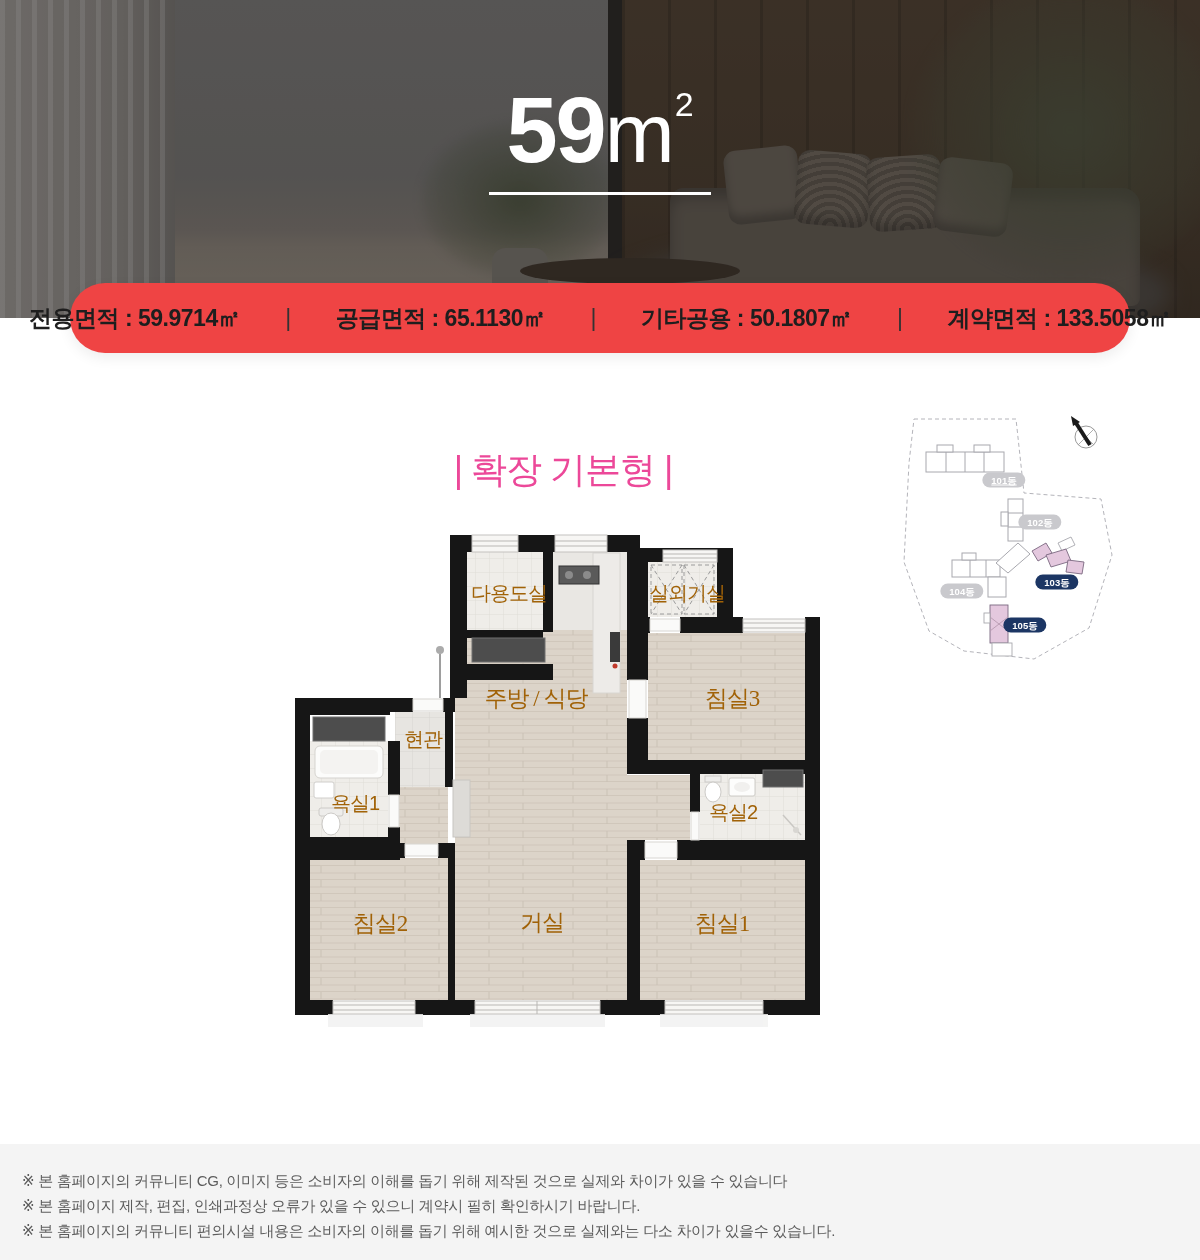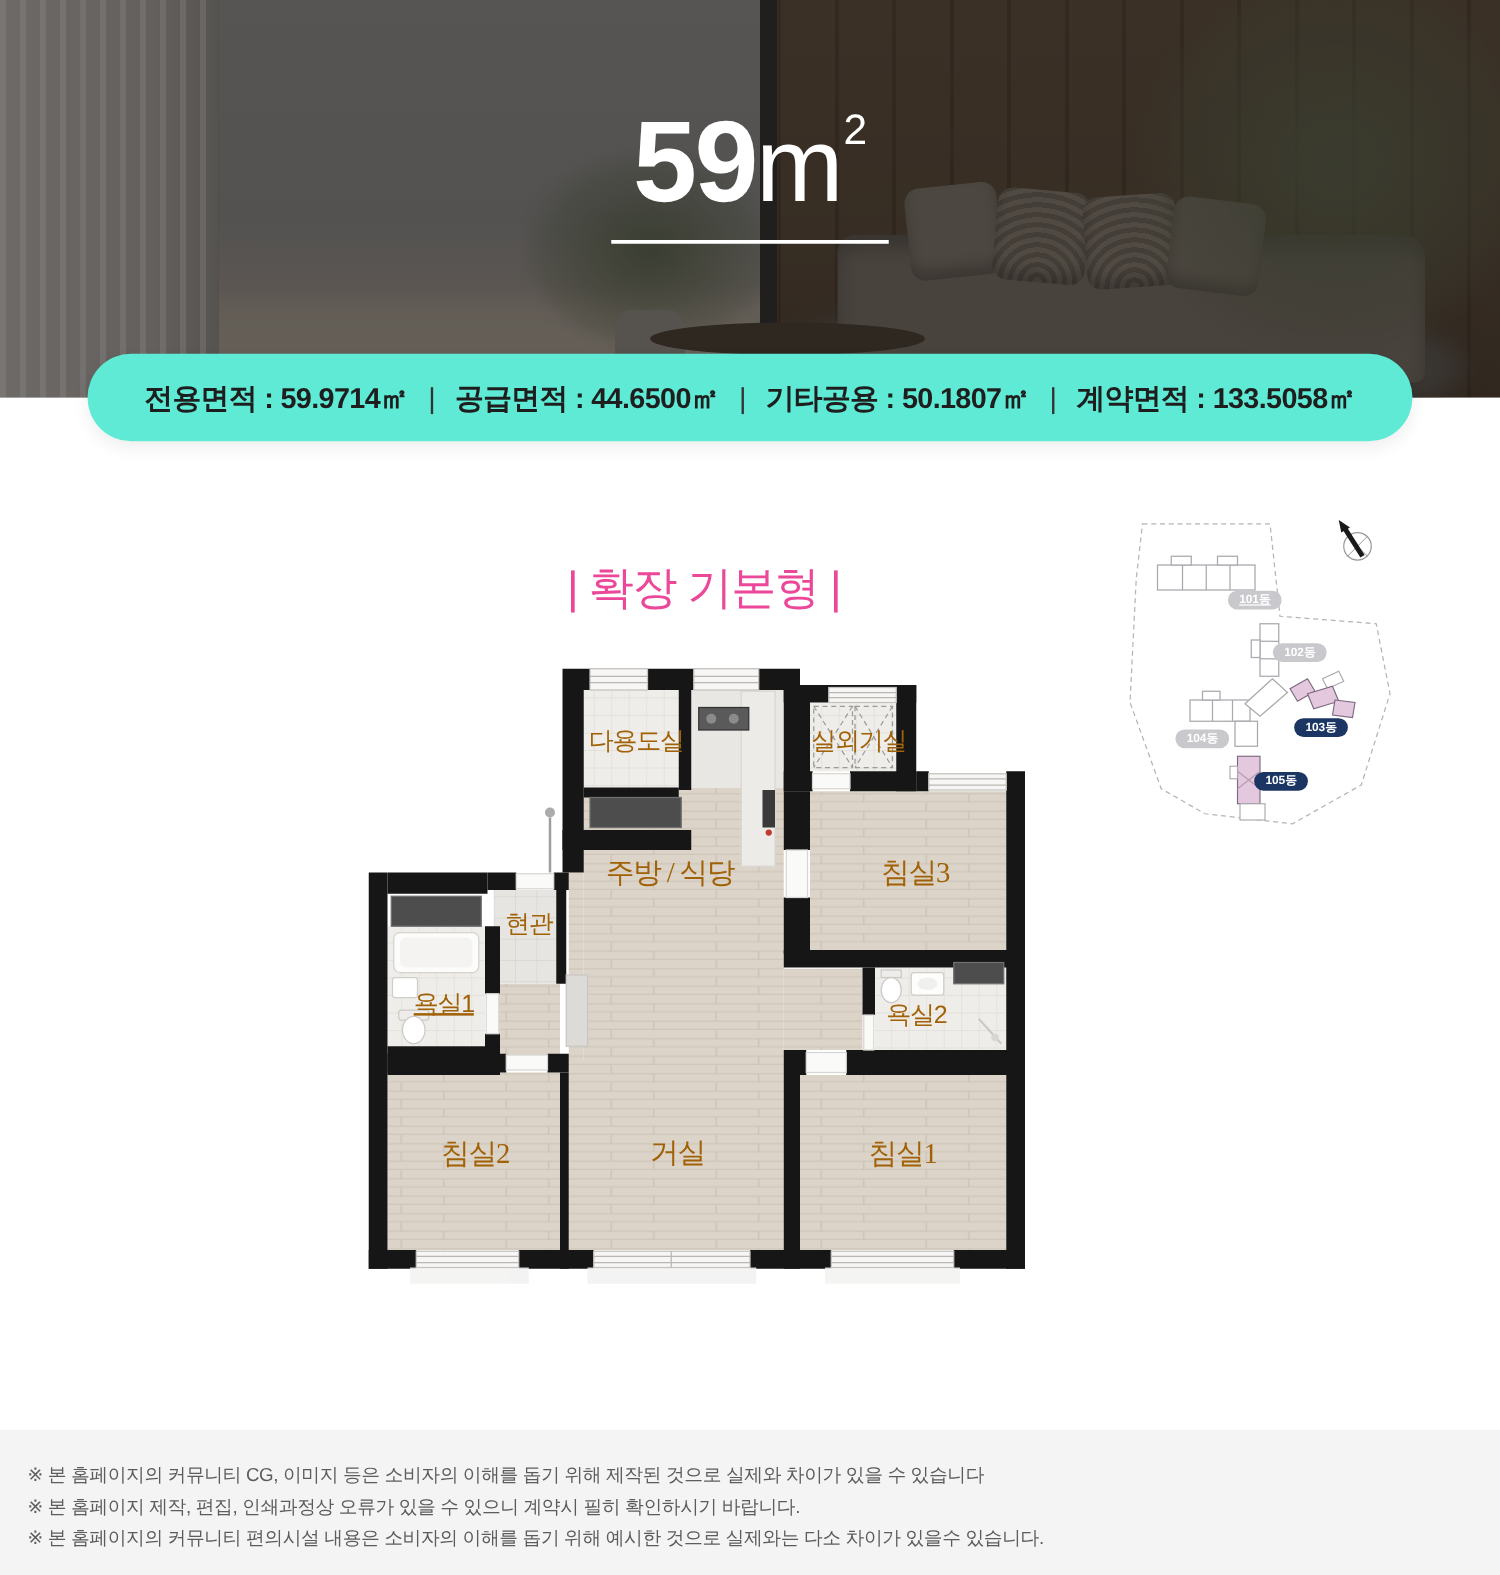--- a/index.html
+++ b/index.html
@@ -42,23 +42,23 @@
   .hero-area { line-height:1; white-space:nowrap; }
   .hero-area .num { font-size:92px; font-weight:700; letter-spacing:-2px; }
   .hero-area .unit { font-size:84px; font-weight:300; letter-spacing:-2px; }
   .hero-area .sup { font-size:34px; font-weight:300; vertical-align:46px; margin-left:2px; }
   .hero-line { width:222px; height:3px; background:#ffffff; margin:16px auto 12px auto; }
   .hero-units { font-size:30px; }
   .hero-units .n { font-weight:700; }
   .hero-units .s { font-weight:300; margin-left:2px; }
   
   .area-pill { position:absolute; left:70px; top:283px; width:1060px; height:70px;
-    background:#5eead4; border-radius:36px; box-shadow:0 5px 14px rgba(0,0,0,.07);
+    background:#ef4444; border-radius:36px; box-shadow:0 5px 14px rgba(0,0,0,.07);
     display:flex; align-items:center; justify-content:center; white-space:nowrap;
-    font-size:23px; font-weight:700; color:#1e1e1e; letter-spacing:-0.5px; }
+    font-size:23px; font-weight:700; color:#1e1e1e; letter-spacing:-0.5px;gap:29px; }
   .area-pill .sep { margin:0 16px; font-weight:400; color:#333; }
   
   .plan-title { position:absolute; left:293px; top:446px; width:540px; text-align:center;
     font-size:36px; font-weight:400; color:#ec4899; letter-spacing:-1px; }
   
   .floorplan { position:absolute; left:293px; top:530px; width:540px; height:512px; }
   .room-label { position:absolute; transform:translate(-50%,-50%); color:#a16207;
     font-weight:500; white-space:nowrap; letter-spacing:-1px; }
   .lbl-big { font-size:23px;font-family:Liberation Serif, serif; }
   .lbl-small { font-size:20px; }
@@ -99,21 +99,21 @@
       <div class="hero-area">
         <span class="num">59</span><span class="unit">m</span><span class="sup">2</span>
       </div>
       <div class="hero-line"></div>
     </div>
   </div>
 
   <div class="area-pill">
     <span>전용면적 : 59.9714㎡</span>
     <span class="sep">|</span>
-    <span>공급면적 : 44.6500㎡</span>
+    <span>공급면적 : 65.1130㎡</span>
     <span class="sep">|</span>
     <span>기타공용 : 50.1807㎡</span>
     <span class="sep">|</span>
     <span>계약면적 : 133.5058㎡</span>
   </div>
 
   <div class="plan-title">| 확장 기본형 |</div>
 
   <div class="floorplan">
     <svg width="540" height="512" viewBox="0 0 540 512">
@@ -279,21 +279,21 @@
         <circle cx="147" cy="120" r="4" fill="#ababab"></circle>
       </g>
     </svg>
 
     
     <div class="room-label lbl-small" style="left:216px; top:63px;">다용도실</div>
     <div class="room-label lbl-small" style="left:394px; top:63px;">실외기실</div>
     <div class="room-label lbl-big" style="left:243px; top:168px;">주방 / 식당</div>
     <div class="room-label lbl-big" style="left:439px; top:168px;">침실3</div>
     <div class="room-label lbl-small" style="left:130px; top:209px;">현관</div>
-    <div class="room-label lbl-small" style="left:62px;  top:273px;text-decoration:underline;">욕실1</div>
+    <div class="room-label lbl-small" style="left:62px;  top:273px;">욕실1</div>
     <div class="room-label lbl-small" style="left:440px; top:282px;">욕실2</div>
     <div class="room-label lbl-big" style="left:87px;  top:393px;">침실2</div>
     <div class="room-label lbl-big" style="left:249px; top:392px;">거실</div>
     <div class="room-label lbl-big" style="left:429px; top:393px;">침실1</div>
   </div>
 
   <div class="sitemap">
     <svg width="310" height="290" viewBox="0 0 310 290">
 
       <polygon points="34,14 136,14 144,88 221,94 232,150 209,223 154,254 84,246 49,226 24,157 29,58" fill="none" stroke="#b4b4ba" stroke-width="1" stroke-dasharray="4 3"></polygon>

